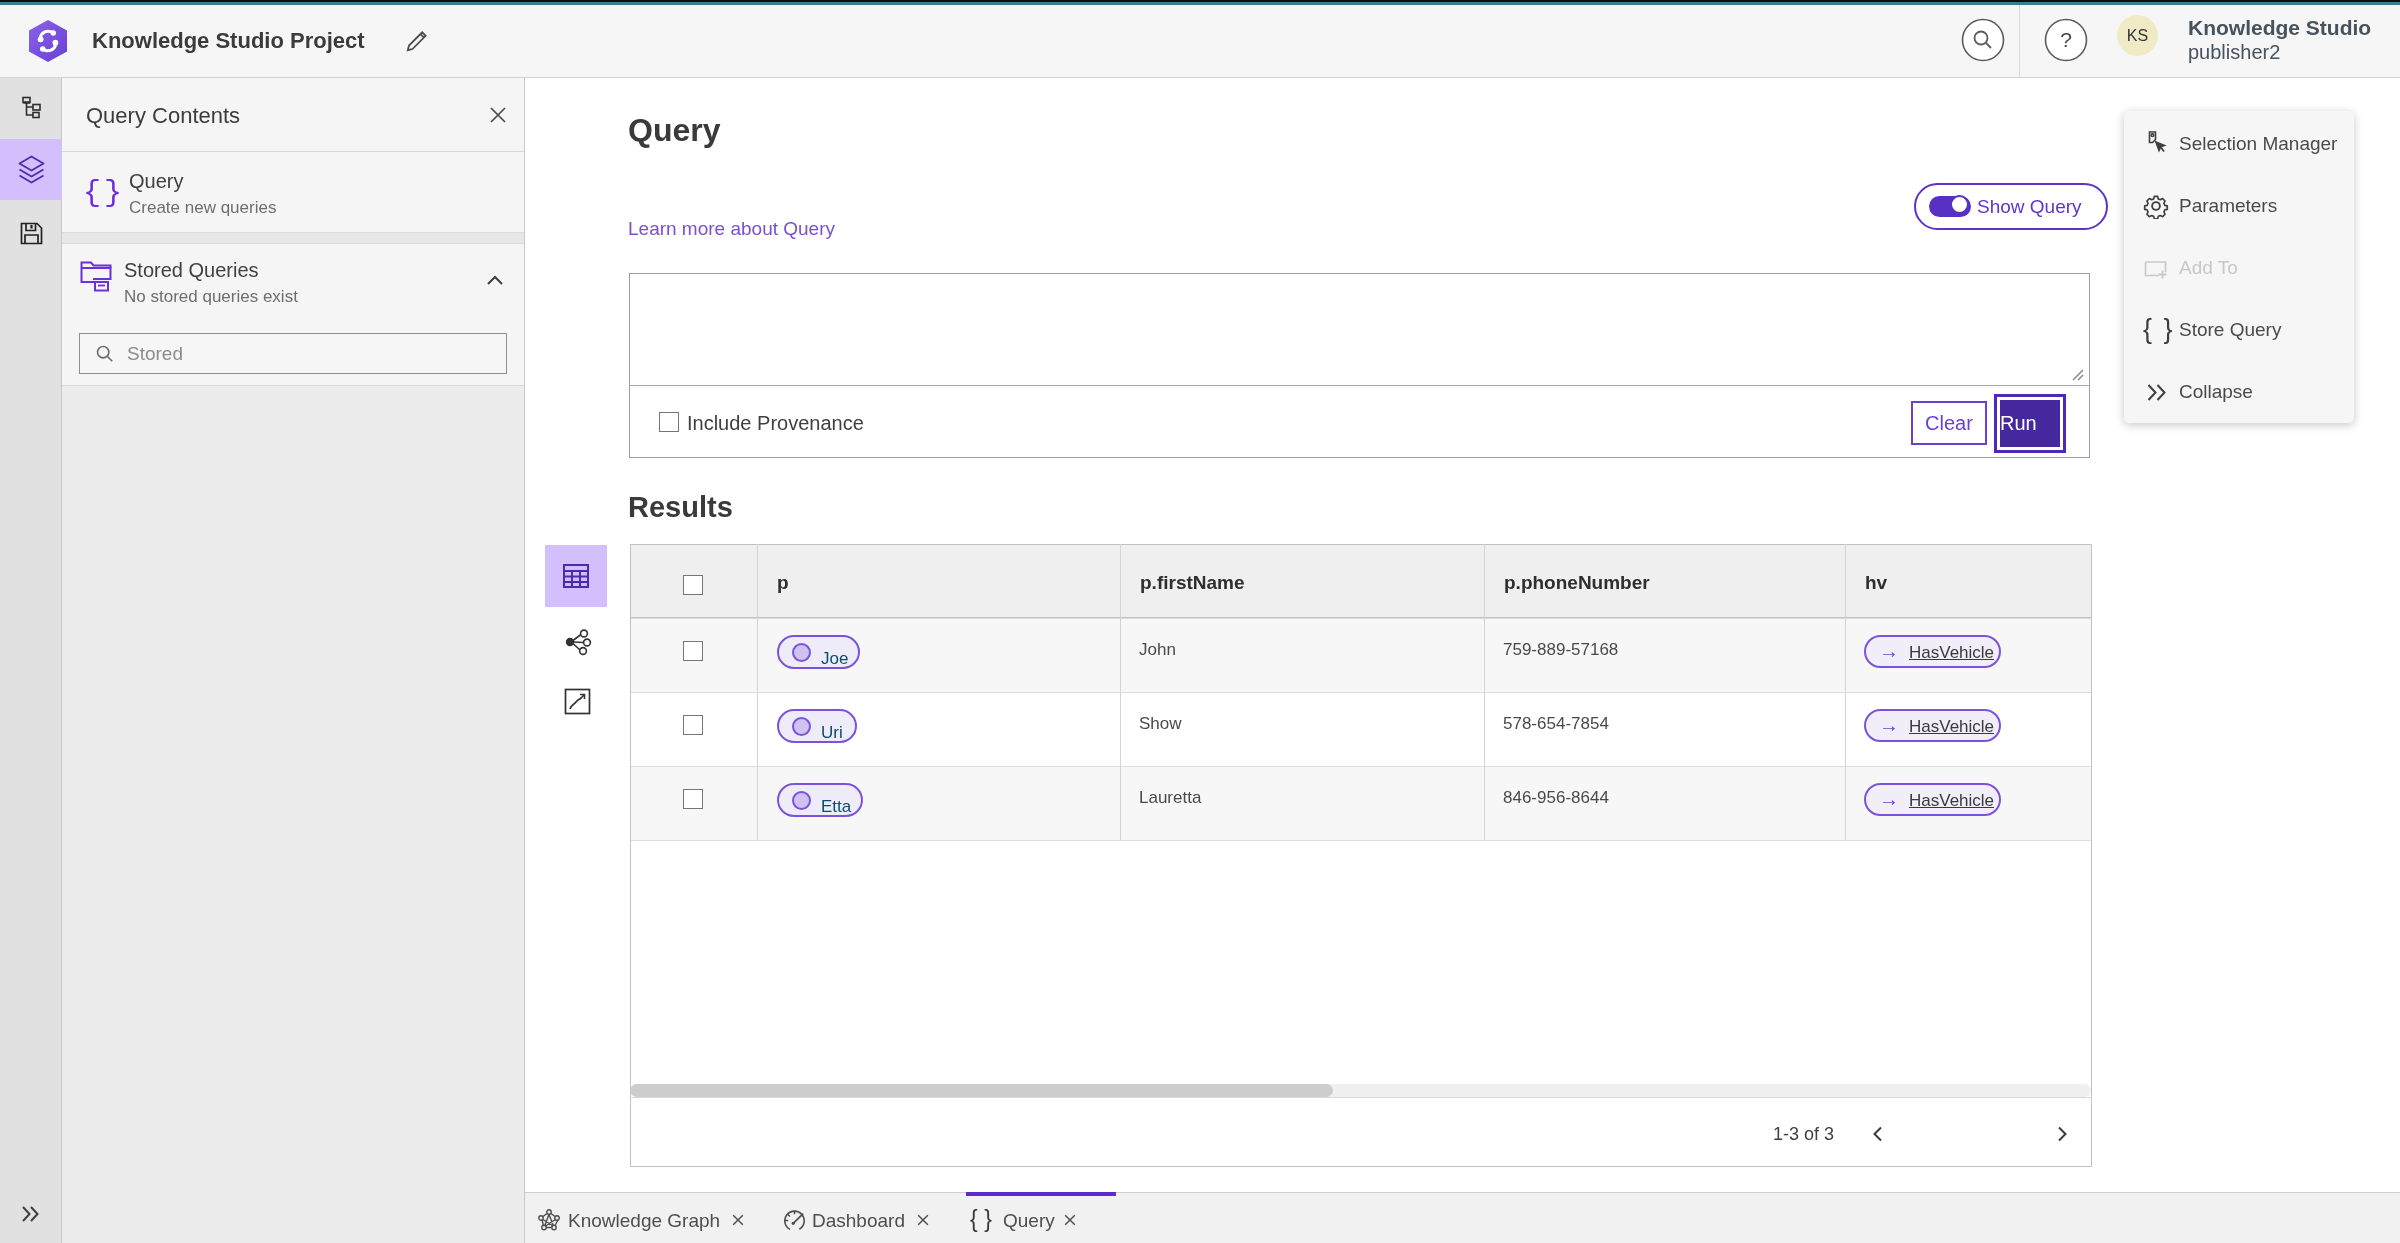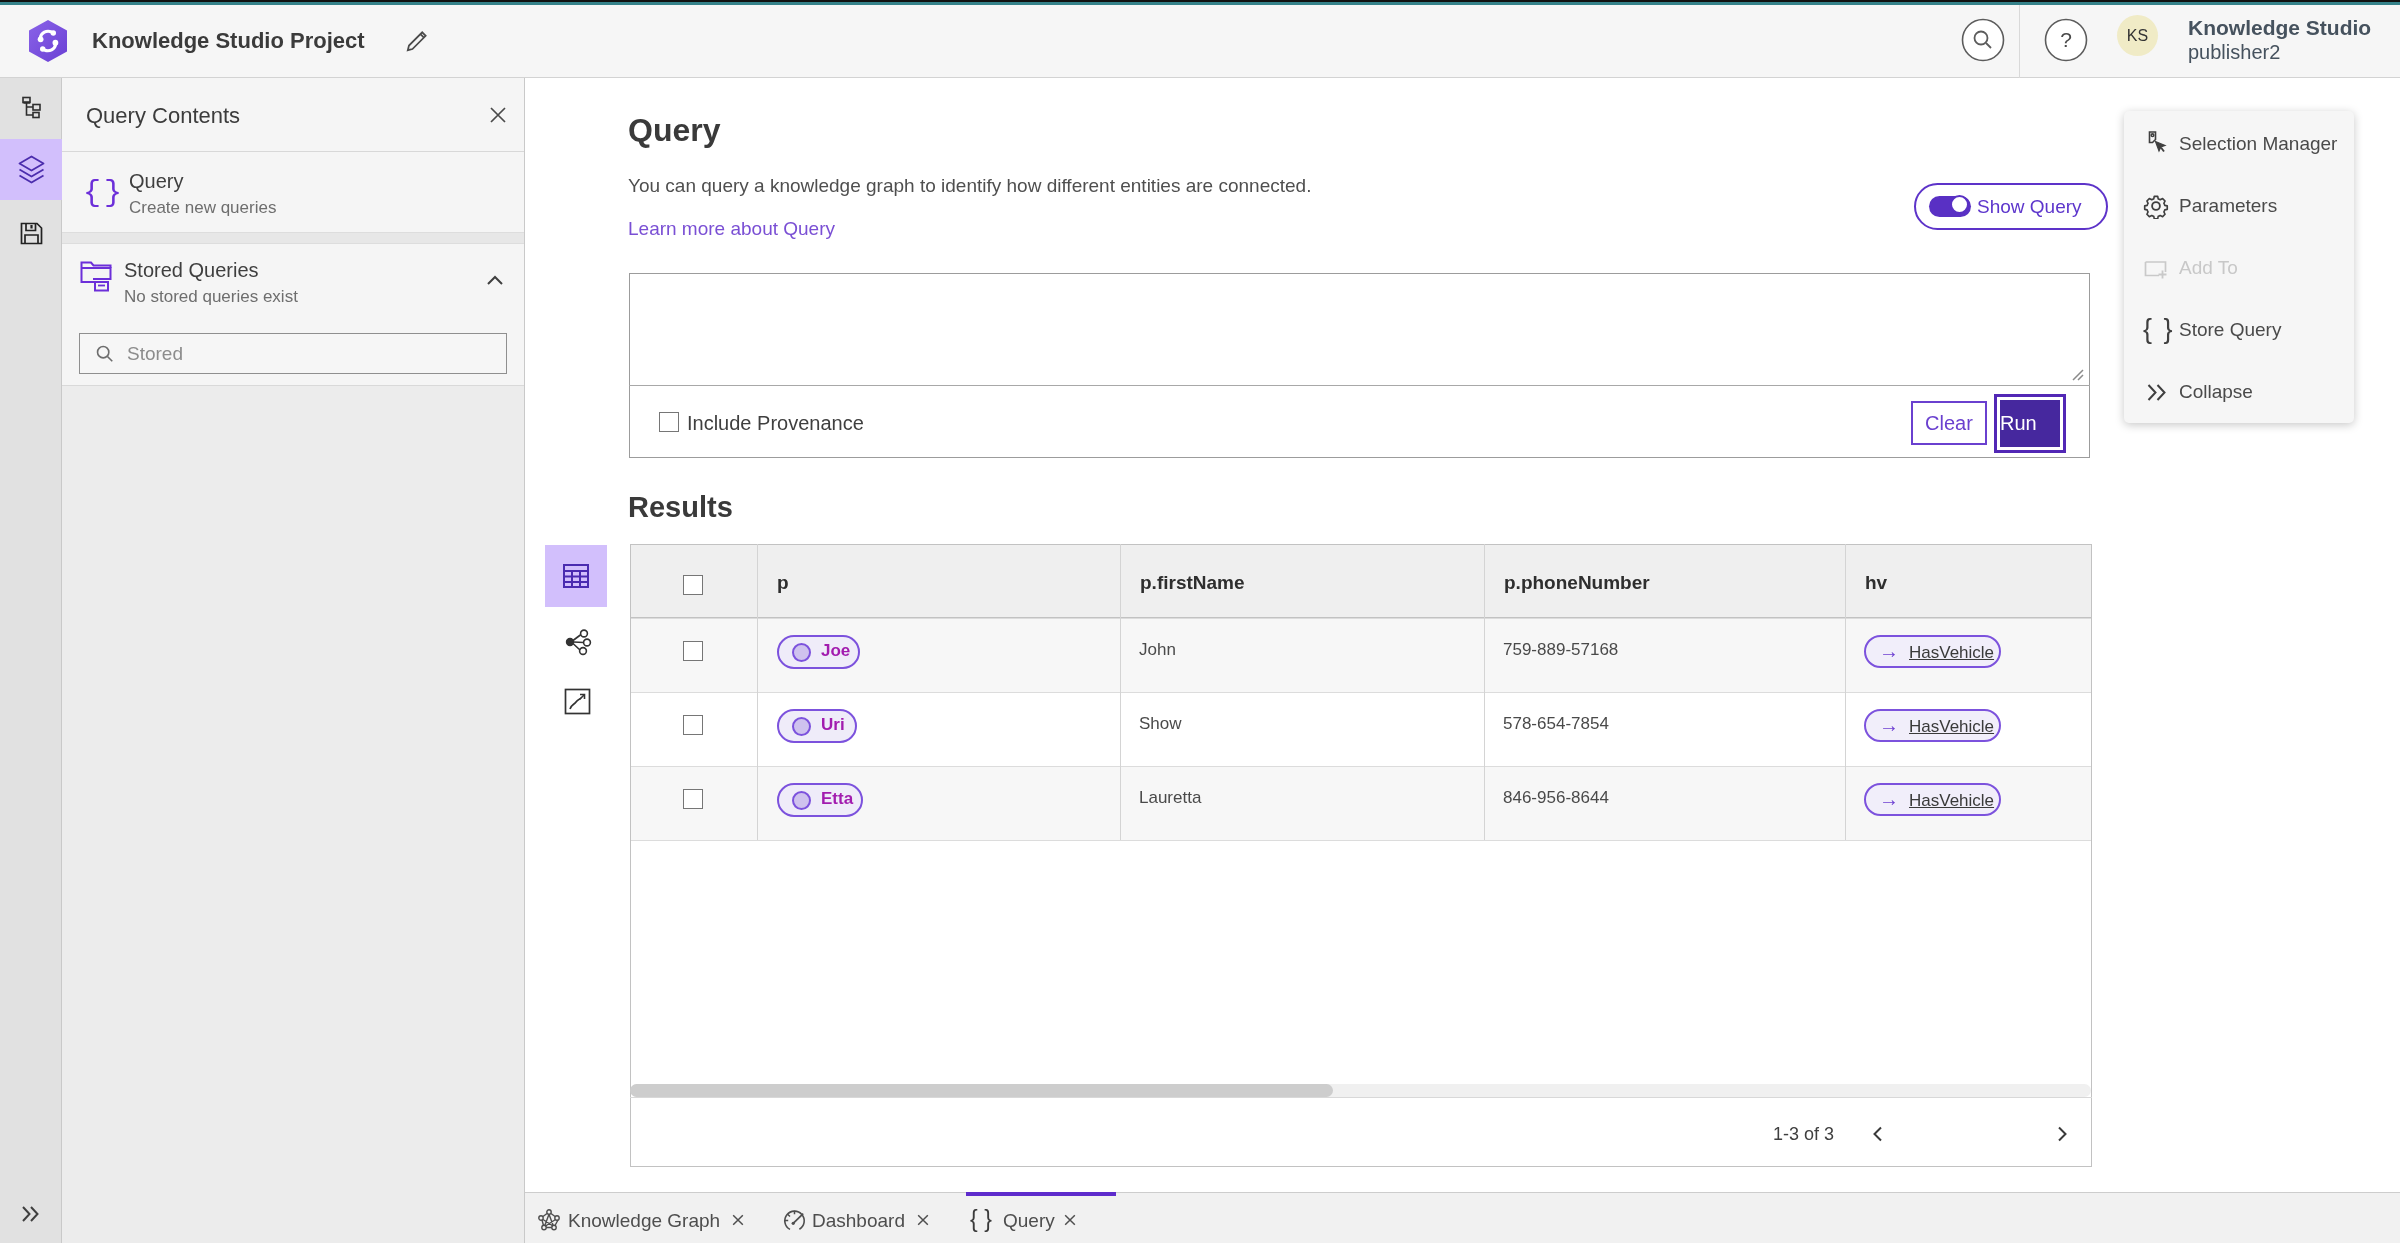--- a/index.html
+++ b/index.html
@@ -51,21 +51,21 @@
   
   .tbl{left:630px;top:544px;width:1462px;height:623px;border:1px solid #c2c2c2;box-sizing:border-box;background:#fff;}
   .thead{left:630px;top:544px;width:1462px;height:74px;background:#efefef;border:1px solid #c2c2c2;box-sizing:border-box;}
   .th{font-size:19px;font-weight:700;color:#2e2e2e;top:572px;}
   .row{left:631px;width:1460px;height:74px;}
   .cell-text{font-size:17px;color:#4a4a4a;}
   .colline{top:544px;width:1px;height:296px;background:#d4d4d4;}
   .rowline{left:631px;width:1460px;height:1px;background:#dcdcdc;}
   .pill{position:absolute;border:2px solid #7c52dd;border-radius:17px;background:#efecf9;box-sizing:border-box;height:34px;}
   .pill .dot{position:absolute;left:13px;top:6px;width:19px;height:19px;border-radius:50%;background:#cfc2ee;border:2px solid #7c52dd;box-sizing:border-box;}
-  .pill .lbl{position:absolute;left:42px;top:4px;font-size:17px;color:#a21caf;font-weight:bold;}
+  .pill .lbl{position:absolute;left:42px;top:12px;font-size:17px;color:#0c4a6e;}
   .hvpill{position:absolute;border:2px solid #7c52dd;border-radius:17px;background:#f1eefa;box-sizing:border-box;width:137px;height:33px;}
   .hvpill .arr{position:absolute;left:13px;top:3px;font-size:20px;color:#6d3fd2;}
   .hvpill .lbl{position:absolute;left:43px;top:6px;font-size:17px;color:#3a3a3a;text-decoration:underline;}
   .scroll-thumb{left:630px;top:1084px;width:703px;height:13px;background:#cdcdcd;border-radius:7px;}
   .foot-div{left:630px;top:1097px;width:1462px;height:1px;background:#d8d8d8;}
   .foot-count{left:1773px;top:1124px;font-size:18px;color:#3f3f3f;}
   
   .tabbar{left:525px;top:1192px;width:1875px;height:51px;background:#f1f1f1;border-top:1px solid #cdcdcd;box-sizing:border-box;}
   .tab-active-bar{left:966px;top:1192px;width:150px;height:4px;background:#5e2ccc;}
   .tab-label{font-size:19px;color:#4e4e4e;top:1210px;}
@@ -178,21 +178,20 @@
     <path d="M2 10 L9 3 L16 10" stroke="#3f3f3f" stroke-width="2" fill="none"></path>
   </svg>
   <div class="abs filter"></div>
   <svg class="abs" style="left:95px;top:344px;" width="20" height="20" viewBox="0 0 22 22">
     <circle cx="9" cy="9" r="6.2" fill="none" stroke="#6d6d6d" stroke-width="1.8"></circle>
     <path d="M13.7 13.7 L19 19" stroke="#6d6d6d" stroke-width="1.8"></path>
   </svg>
   <div class="abs filter-text">Stored</div>
 
   <div class="abs h1">Query</div>
-  <div class="abs desc">You can query a knowledge graph to identify how different entities are connected.</div>
   <div class="abs link">Learn more about Query</div>
   <div class="abs toggle-pill"></div>
   <div class="abs toggle-track"></div>
   <div class="abs toggle-knob"></div>
   <div class="abs toggle-label">Show Query</div>
 
   <div class="abs qbox"></div>
   <div class="abs qbox-div"></div>
   <svg class="abs" style="left:2070px;top:367px;" width="16" height="16" viewBox="0 0 16 16">
     <path d="M3 13 L13 3 M8 13 L13 8" stroke="#8a8a8a" stroke-width="1.5"></path>

